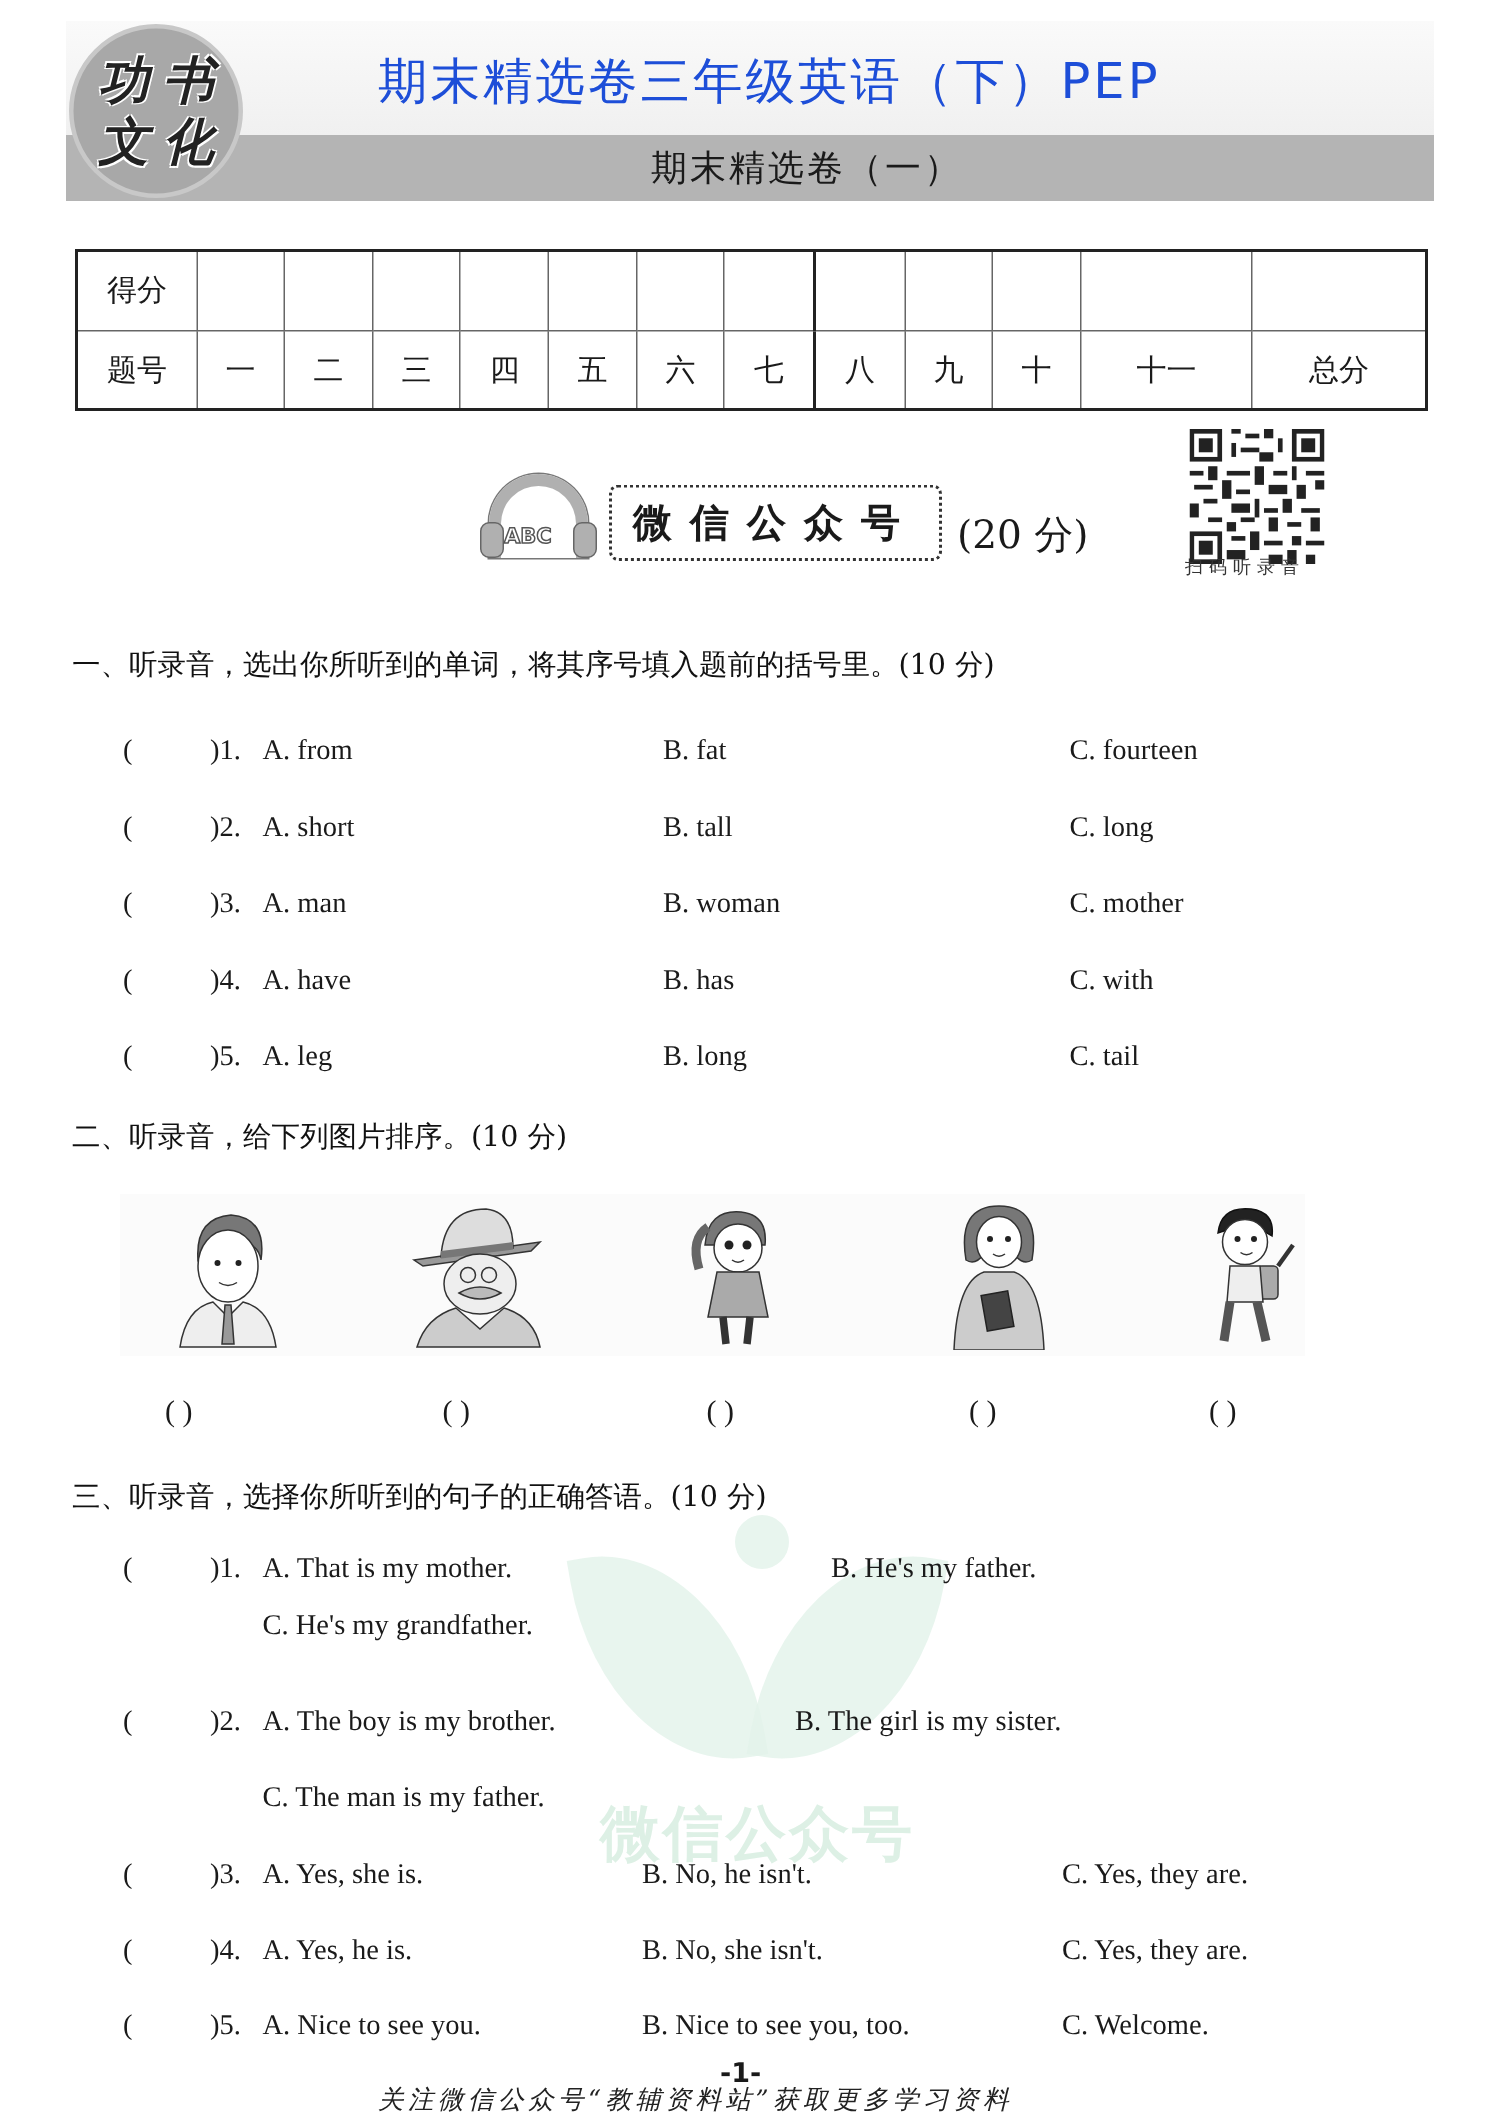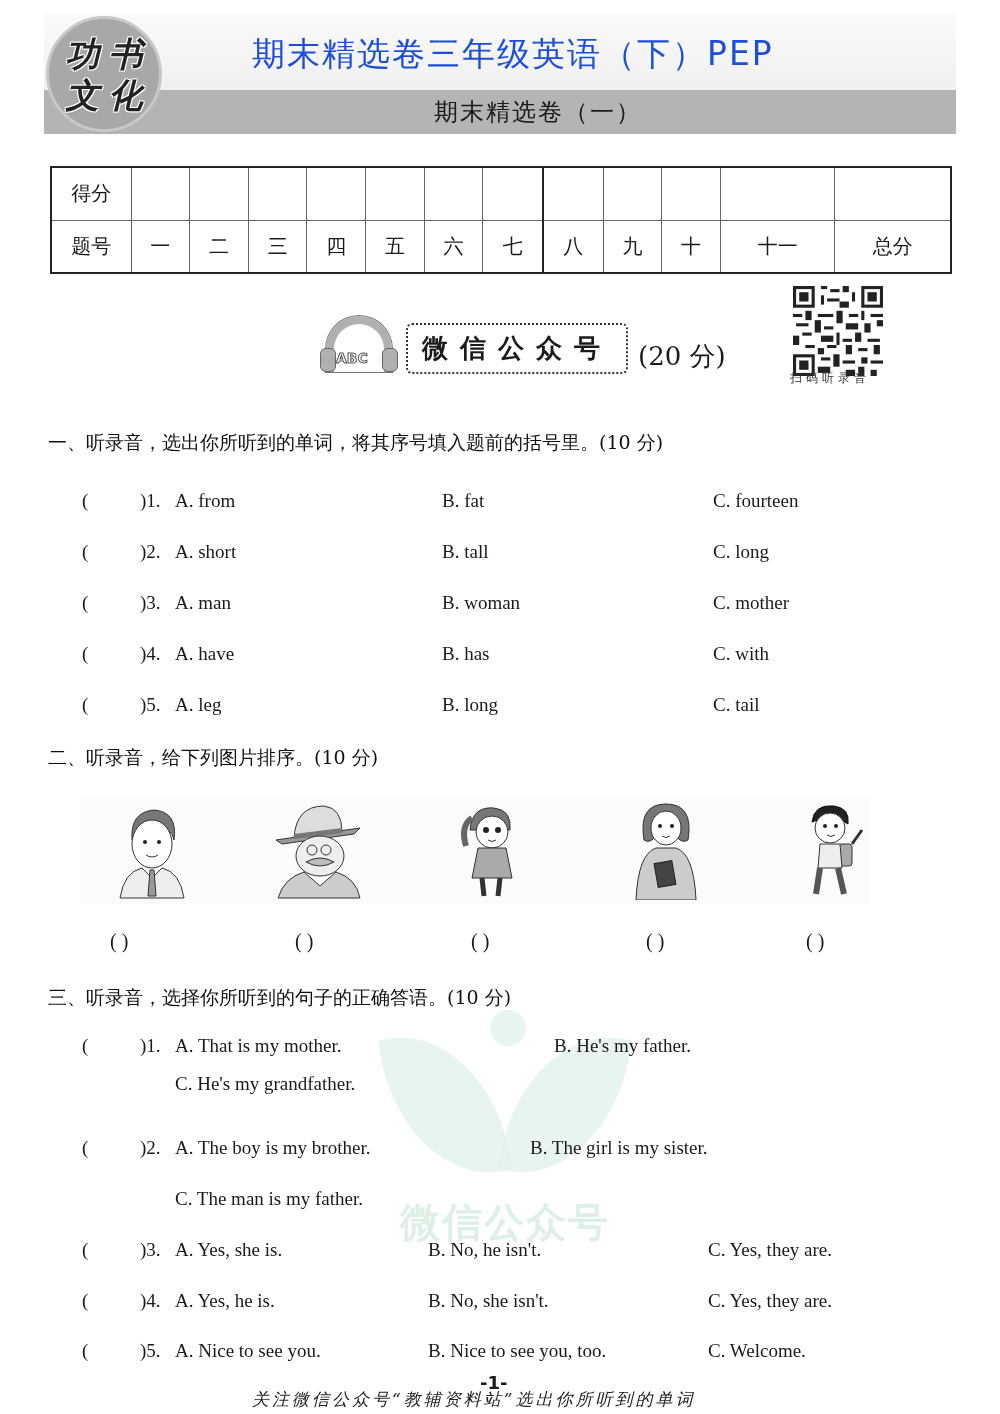--- a/index.html
+++ b/index.html
@@ -344,13 +344,13 @@
 </div>
 <div class="q-row" style="top:1340px;">
   <span class="paren-open">(</span>
   <span class="paren-close">)5.</span>
   <span style="left:93px">A. Nice to see you.</span>
   <span style="left:346px">B. Nice to see you, too.</span>
   <span style="left:626px">C. Welcome.</span>
 </div>
 
 <div class="page-num">-1-</div>
-<div class="footer-note">关注微信公众号“教辅资料站”选出你所听到的单词</div>
+<div class="footer-note">关注微信公众号“教辅资料站”获取更多学习资料</div>
 
 </body></html>

